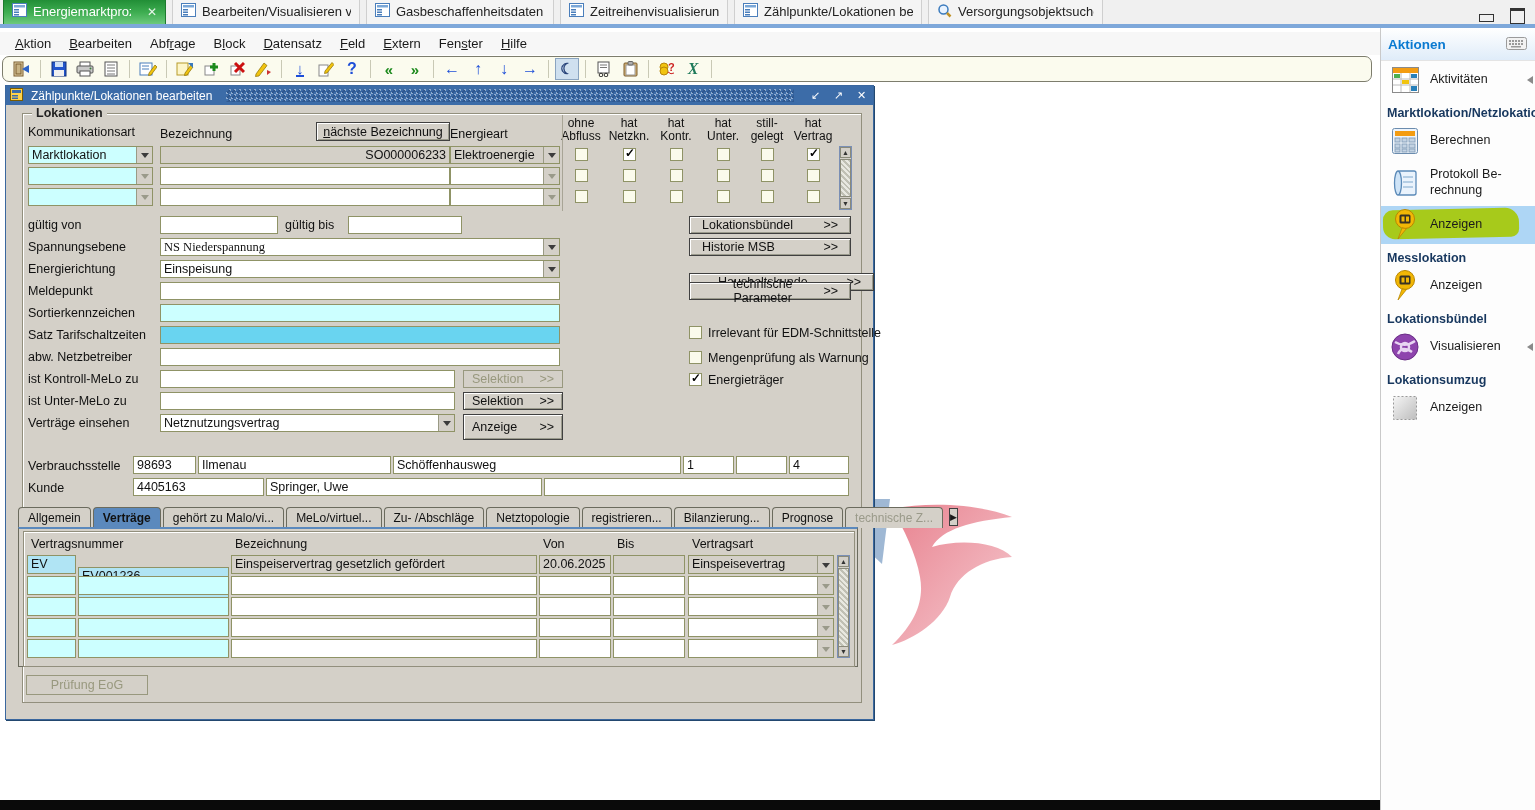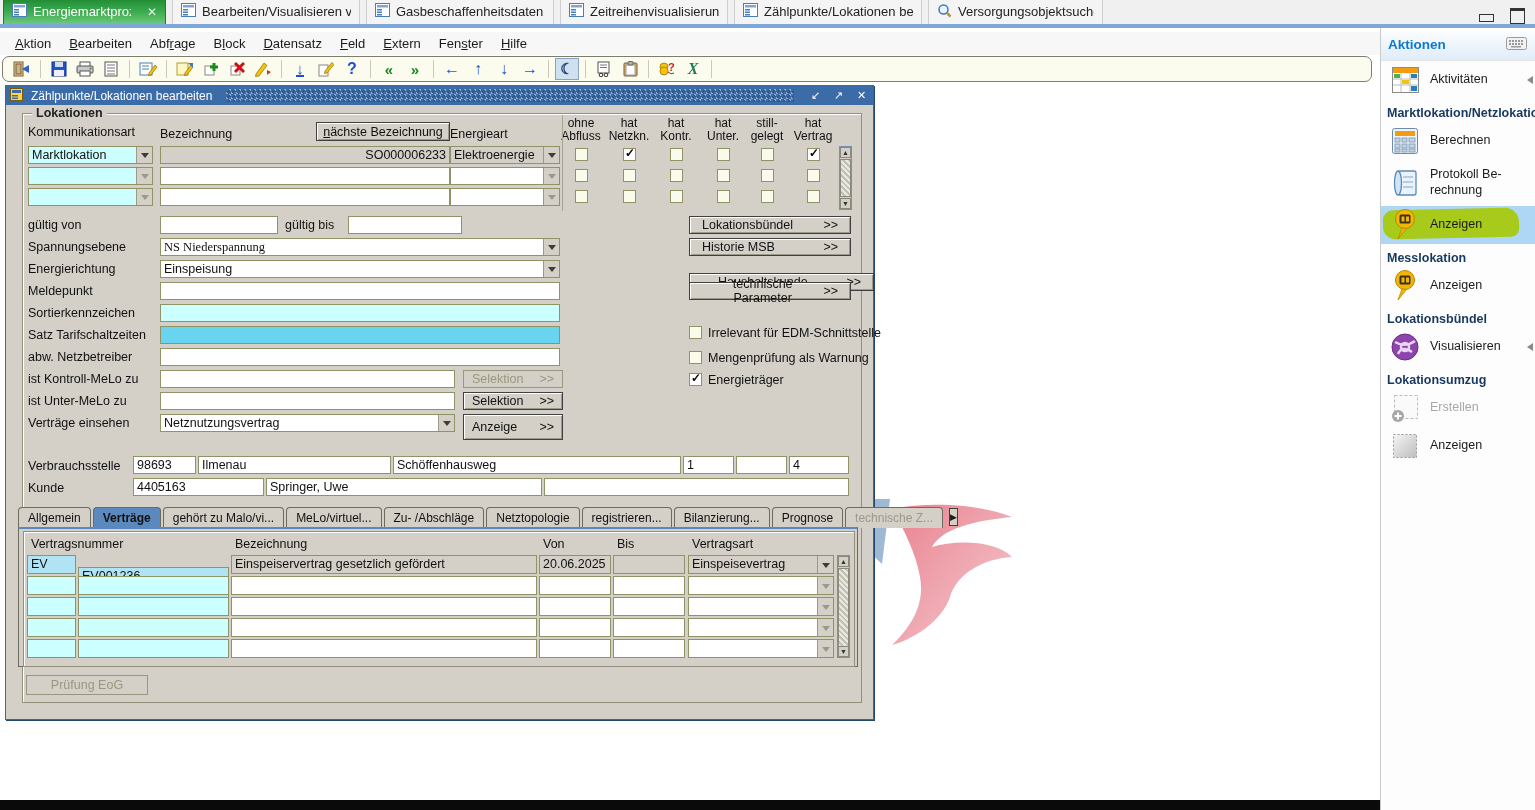--- a/index.html
+++ b/index.html
@@ -697,33 +697,20 @@
                 <path d="M5,10 Q15,16 25,9"></path>
                 <path d="M8,22 Q12,13 22,20"></path>
                 <circle cx="15" cy="15" r="4"></circle>
               </g>
             </svg>
           </span>
           <span class="sb-label">Visualisieren</span>
           <span class="flyout"></span>
         </div>
         <div class="sb-section">Lokationsumzug</div>
-        <div class="sb-item disabled">
-          <span class="sb-ic">
-            <svg width="30" height="30">
-              <rect x="4.5" y="2.5" width="23" height="23" fill="#fafafa" stroke="#bbbbbb" stroke-dasharray="3,2"></rect>
-              <circle cx="8" cy="23" r="6" fill="#a6a6a6"></circle>
-              <g stroke="#fff" stroke-width="2">
-                <line x1="8" y1="19.5" x2="8" y2="26.5"></line>
-                <line x1="4.5" y1="23" x2="11.5" y2="23"></line>
-              </g>
-            </svg>
-          </span>
-          <span class="sb-label">Erstellen</span>
-        </div>
         <div class="sb-item">
           <span class="sb-ic">
             <svg width="30" height="30">
               <defs>
                 <linearGradient id="bxg" x1="0" y1="0" x2="1" y2="1">
                   <stop offset="0" stop-color="#f5f5f5"></stop>
                   <stop offset="1" stop-color="#bdbdbd"></stop>
                 </linearGradient>
               </defs>
               <rect x="3.5" y="3.5" width="23" height="23" fill="url(#bxg)" stroke="#999" stroke-dasharray="2,2"></rect>

